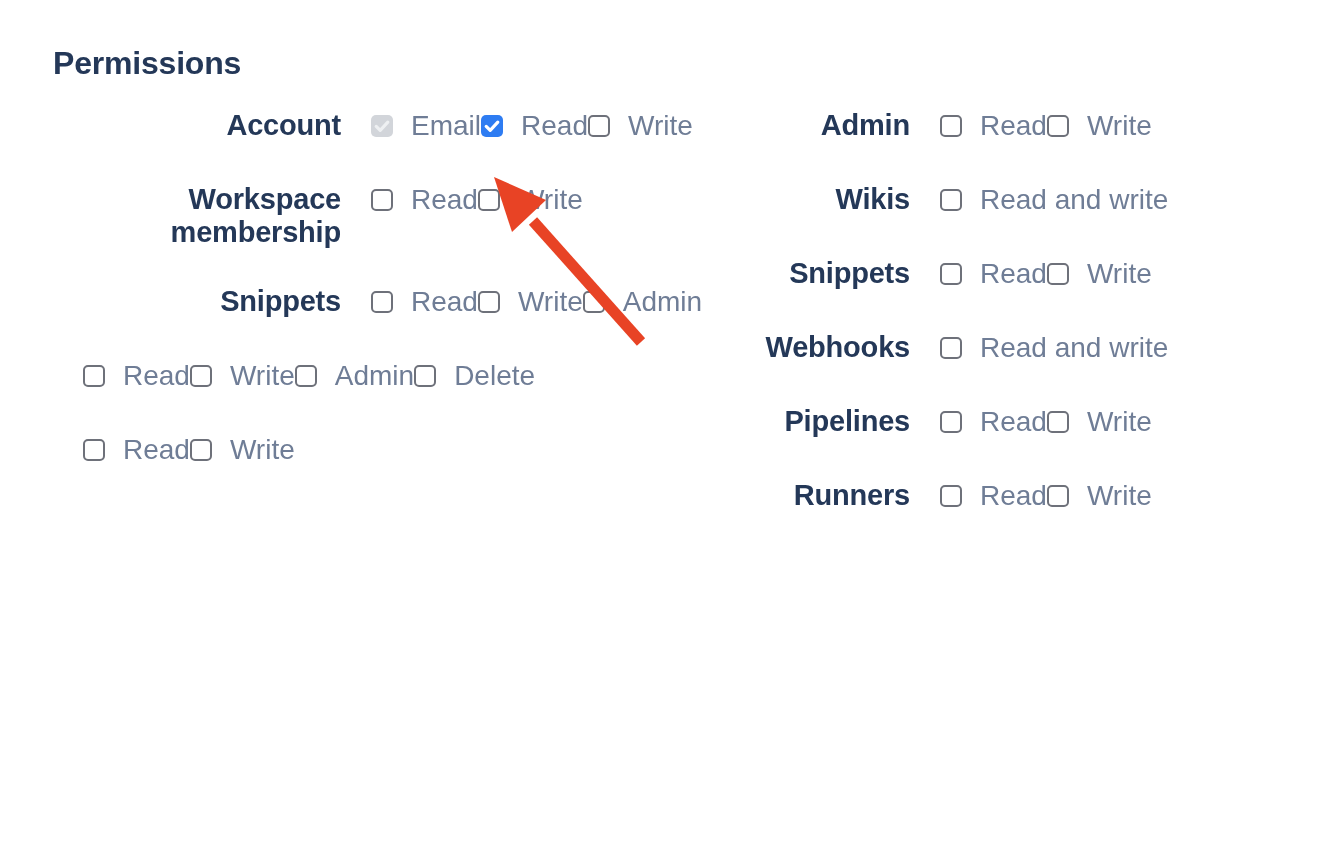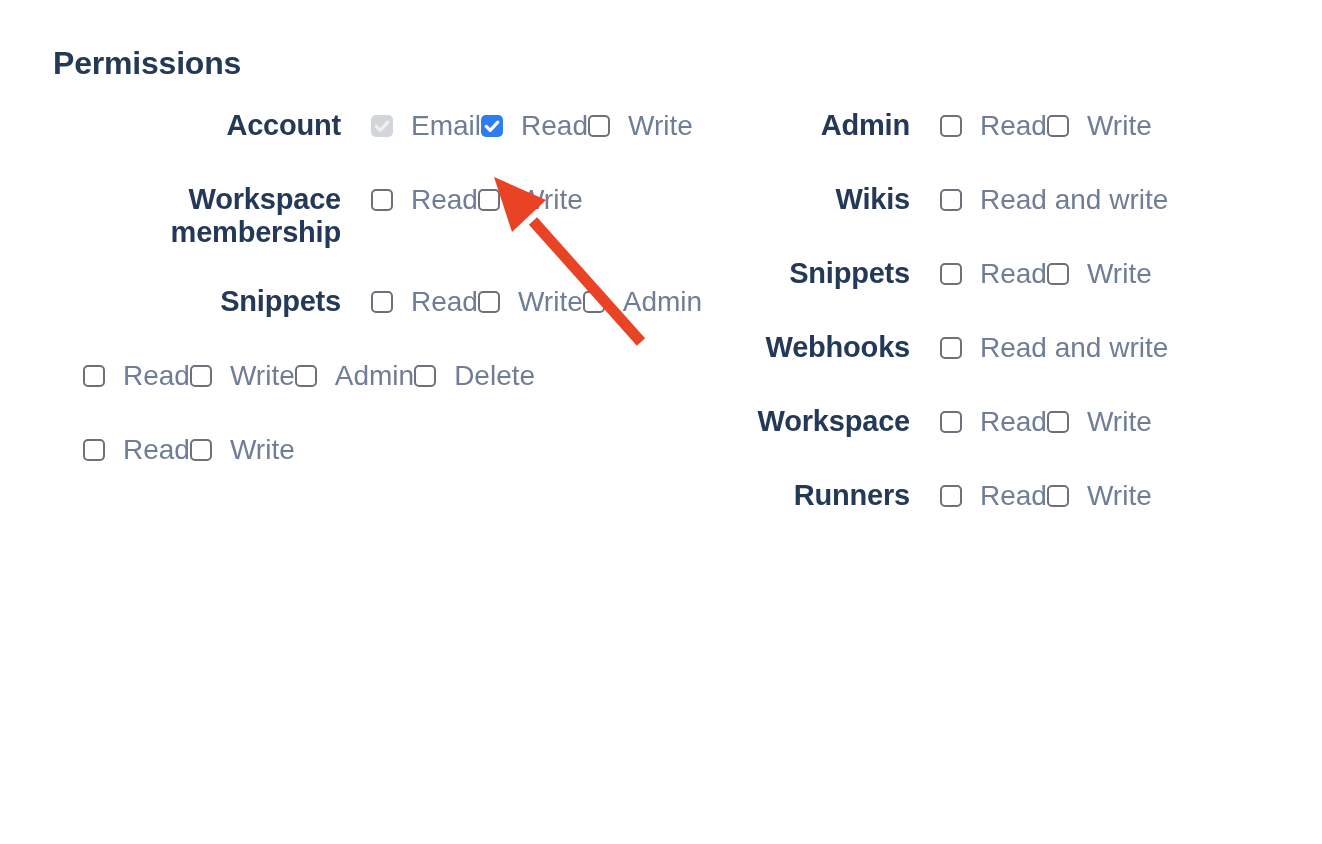--- a/index.html
+++ b/index.html
@@ -235,21 +235,21 @@
   <div class="perm-row">
     <span class="cb unchecked" role="checkbox" aria-checked="false">
       
     </span>
     <label class="opt-label">Read and write</label>
   </div>
 </div>
   </div>
 
   <div class="perm-group">
-    <div class="group-label">Workspace</div>
+    <div class="group-label">Pipelines</div>
     <div class="rows">
   <div class="perm-row">
     <span class="cb unchecked" role="checkbox" aria-checked="false">
       
     </span>
     <label class="opt-label">Read</label>
   </div>
 
   <div class="perm-row">
     <span class="cb unchecked" role="checkbox" aria-checked="false">

